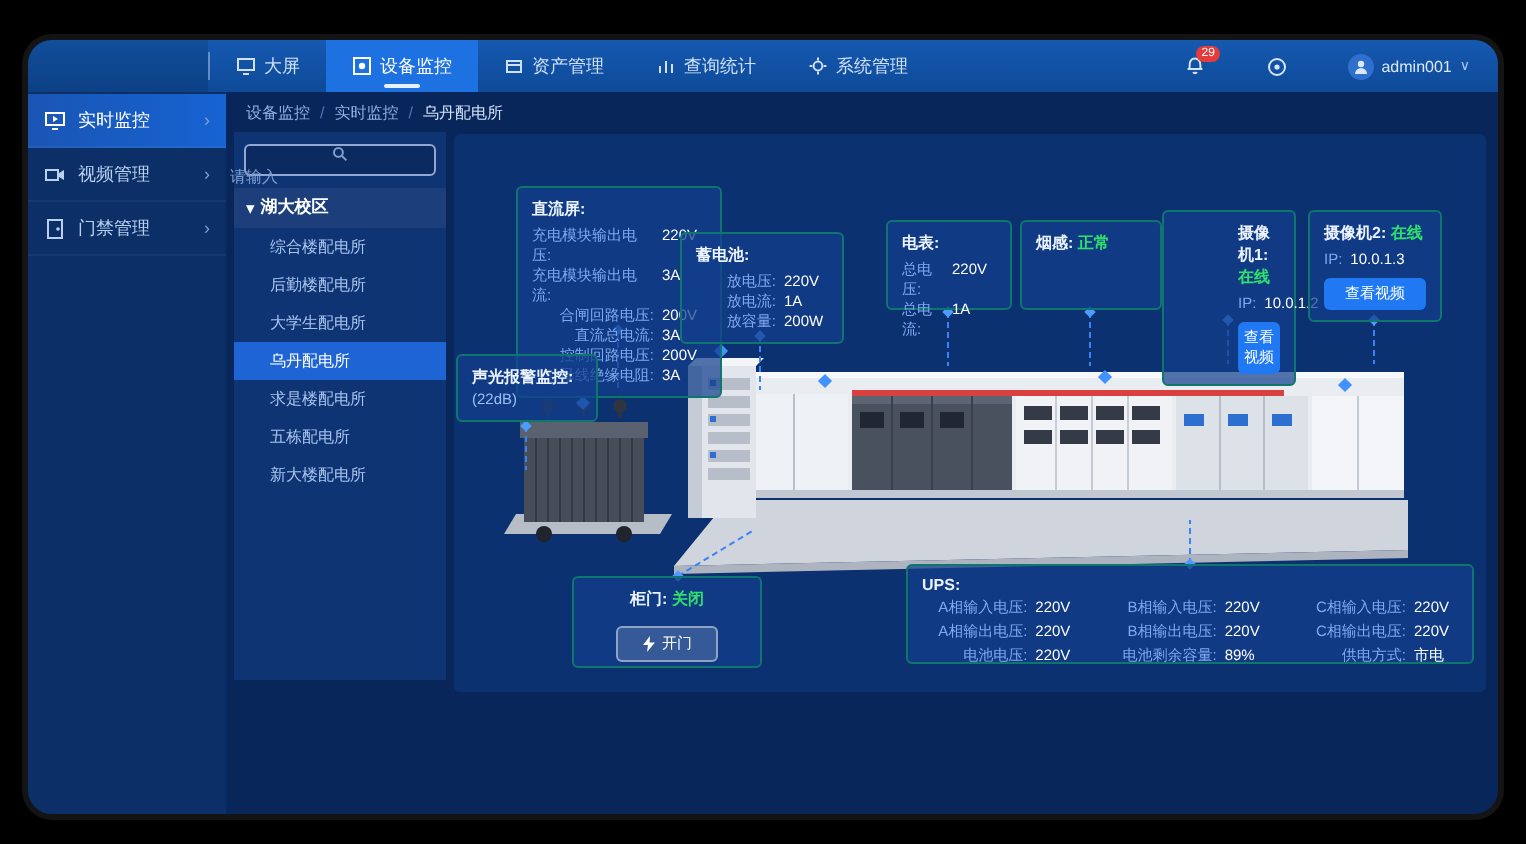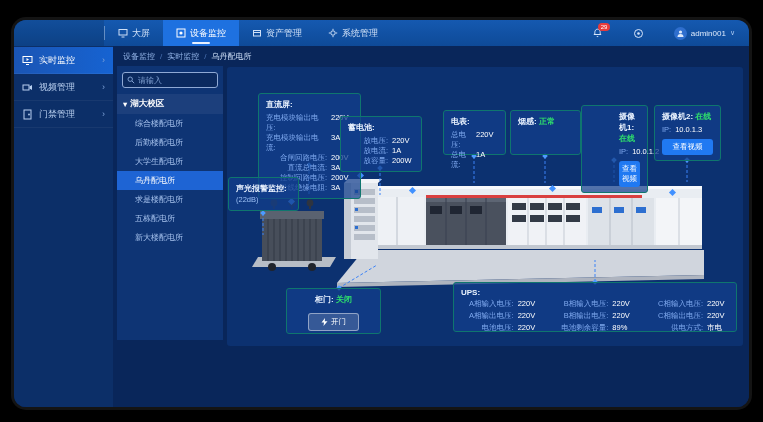--- a/index.html
+++ b/index.html
@@ -38,21 +38,21 @@
 
   .content { flex:1; display:flex; flex-direction:column; min-width:0; }
   .breadcrumb { height:20px; display:flex; align-items:center; gap:5px;
     padding-left:10px; font-size:8px; color:#8fb0e3; }
   .breadcrumb .sep { color:#4f77b9; }
   .breadcrumb .last { color:#cfe0f8; }
 
   .content-body { flex:1; display:flex; }
   .tree-panel { width:106px; height:274px; background:#0e3474; margin-left:4px; flex:none; }
   .tree-search { margin:6px 5px; height:16px; border:1px solid #8fa9d4; border-radius:3px;
-    background:rgba(8,30,70,.45); display:flex; align-items:center; gap:3px; padding:0 4px; }
+    background:rgba(8,30,70,.45); display:flex; align-items:center; gap:3px; padding:0 4px;flex-direction:column; }
   .tree-search input { flex:1; min-width:0; background:transparent; border:0; outline:none;
     color:#cfe0f7; font-size:8px; font-family:inherit; }
   .tree-search input::placeholder { color:#7f9fd0; }
   .tree-root { display:flex; align-items:center; gap:3px; color:#fff; font-size:8.5px;
     font-weight:bold; padding:4px 6px; background:rgba(255,255,255,.06); cursor:pointer; }
   .tree-item { font-size:8px; color:#a8c4ef; padding:4px 4px 4px 18px; cursor:pointer;
     white-space:nowrap; }
   .tree-item.selected { background:#1e64d4; color:#fff; }
 
   .main-panel { position:relative; flex:1; height:279px; margin:1px 6px 0 4px;
@@ -112,20 +112,30 @@
     <div class="nav-item">
       <span class="icon">
         <svg width="10" height="10" viewBox="0 0 10 10">
             <rect x="1.5" y="2.5" width="7" height="5.5" fill="none" stroke="#cfe0f7"></rect>
             <line x1="1.5" y1="4.5" x2="8.5" y2="4.5" stroke="#cfe0f7"></line>
           </svg>
       </span>
       <span>资产管理</span>
     </div>
 
+    <div class="nav-item">
+      <span class="icon">
+        <svg width="10" height="10" viewBox="0 0 10 10">
+            <line x1="2" y1="8.5" x2="2" y2="5" stroke="#cfe0f7"></line>
+            <line x1="5" y1="8.5" x2="5" y2="2.5" stroke="#cfe0f7"></line>
+            <line x1="8" y1="8.5" x2="8" y2="4" stroke="#cfe0f7"></line>
+          </svg>
+      </span>
+      <span>查询统计</span>
+    </div>
 
     <div class="nav-item">
       <span class="icon">
         <svg width="10" height="10" viewBox="0 0 10 10">
             <circle cx="5" cy="5" r="2.2" fill="none" stroke="#cfe0f7"></circle>
             <line x1="5" y1="0.8" x2="5" y2="2.2" stroke="#cfe0f7"></line>
             <line x1="5" y1="7.8" x2="5" y2="9.2" stroke="#cfe0f7"></line>
             <line x1="0.8" y1="5" x2="2.2" y2="5" stroke="#cfe0f7"></line>
             <line x1="7.8" y1="5" x2="9.2" y2="5" stroke="#cfe0f7"></line>
           </svg>

